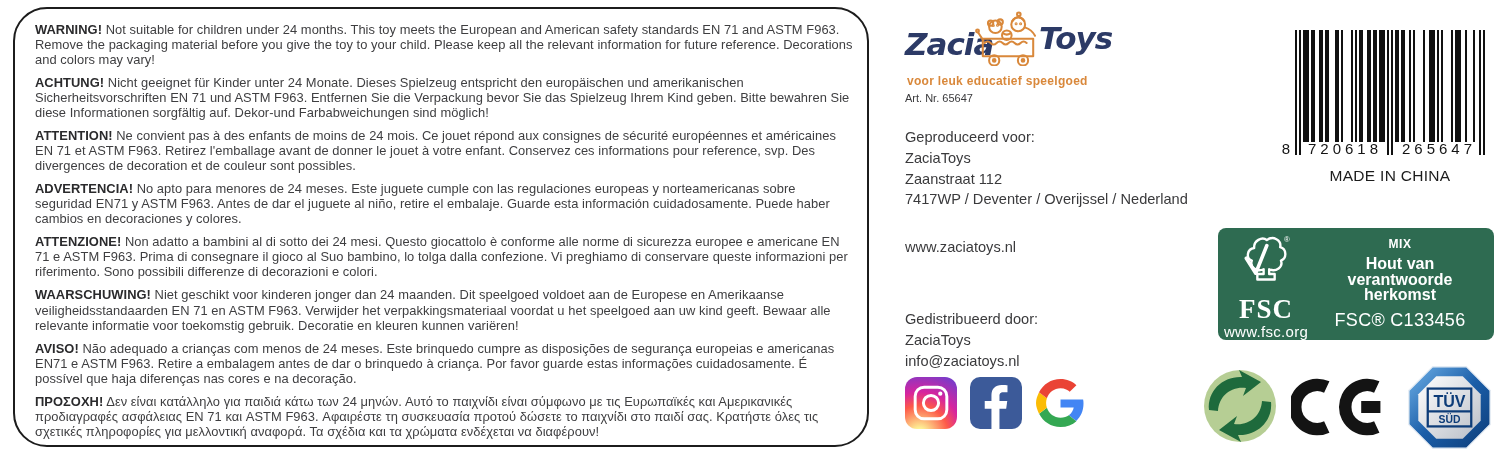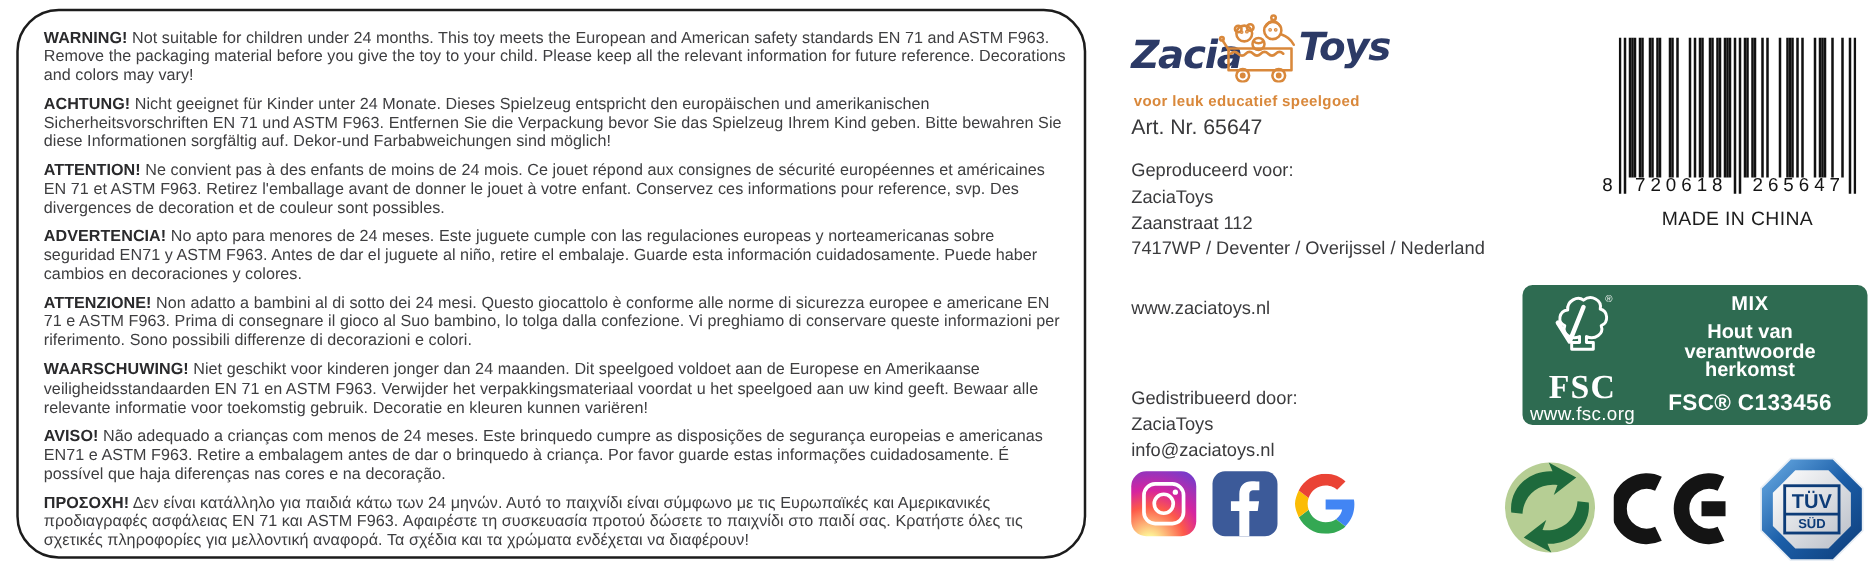--- a/index.html
+++ b/index.html
@@ -13,21 +13,21 @@
   .warn b{color:#2a2a2c}
 
   
   .brand-col{position:absolute;left:903px;top:6px;width:305px;color:#3a3a3c}
   .logo-row{position:relative;height:60px;width:240px}
   .logo-word{position:absolute;font-family:"DejaVu Sans",sans-serif;font-style:italic;font-weight:700;color:#2c3a66;font-size:31px;letter-spacing:-1px;white-space:nowrap}
   .logo-zacia{left:2px;top:20px}
   .logo-toys{left:136px;top:14px}
   .wagon-svg{position:absolute;left:72px;top:2px;width:66px;height:58px}
   .tagline{position:absolute;left:4px;top:68px;width:230px;font-size:12px;font-weight:700;color:#d9883b;letter-spacing:.3px;white-space:nowrap}
-  .artnr{position:absolute;left:2px;top:86px;font-size:17px}
+  .artnr{position:absolute;left:2px;top:86px;font-size:11px}
   .block{position:absolute;left:2px;font-size:14.6px;line-height:20.8px;white-space:nowrap}
   .block-produced{top:121px}
   .block-rights{top:231px}
   .block-dist{top:303px}
   .social{position:absolute;left:2px;top:371px;display:flex;align-items:center;gap:13px}
   .ig-tile{width:52px;height:52px;border-radius:12px;background:radial-gradient(circle at 28% 110%,#fdf497 0%,#fdf497 8%,#fd5949 42%,#d6249f 62%,#7a3bc9 92%);display:flex;align-items:center;justify-content:center}
   .fb-tile{width:52px;height:52px;border-radius:10px;background:#3c5a99;display:flex;align-items:flex-end;justify-content:center;overflow:hidden}
   .g-tile{width:50px;height:50px;display:flex;align-items:center;justify-content:center}
 
   
@@ -39,23 +39,23 @@
   .bc-left{left:7px;width:86px}
   .bc-right{left:101px;width:86px}
   .made-in{position:absolute;left:-10px;top:137px;width:210px;text-align:center;font-size:15.5px;color:#1c1c1c;letter-spacing:.3px}
 
   
   .fsc-label{position:absolute;left:1218px;top:228px;width:276px;height:112px;background:#2e6b51;border-radius:8px;display:flex;color:#fff}
   .fsc-left{width:96px;display:flex;flex-direction:column;align-items:center;padding-top:5px}
   .fsc-word{font-family:"Liberation Serif",serif;font-weight:700;font-size:27px;line-height:26px;letter-spacing:1px}
   .fsc-url{font-size:15px;letter-spacing:.3px;margin-top:1px}
   .fsc-right{flex:1;display:flex;flex-direction:column;align-items:center;justify-content:center;text-align:center;padding-right:8px}
-  .fsc-mix{font-size:16px;font-weight:700;letter-spacing:.5px;margin-bottom:5px}
+  .fsc-mix{font-size:12px;font-weight:700;letter-spacing:.5px;margin-bottom:5px}
   .fsc-line{font-size:16px;font-weight:700;line-height:15.5px}
-  .fsc-code{font-size:18px;font-weight:700;margin-top:7px;letter-spacing:.3px}
+  .fsc-code{font-size:18px;font-weight:400;margin-top:7px;letter-spacing:.3px}
 
   
   .greendot{position:absolute;left:1203px;top:369px;width:74px;height:74px}
   .ce-mark{position:absolute;left:1291px;top:376px;width:100px;height:62px}
   .tuv-mark{position:absolute;left:1406px;top:364px;width:87px;height:87px}
 </style>
 </head>
 <body>
 
 <div class="canvas">

